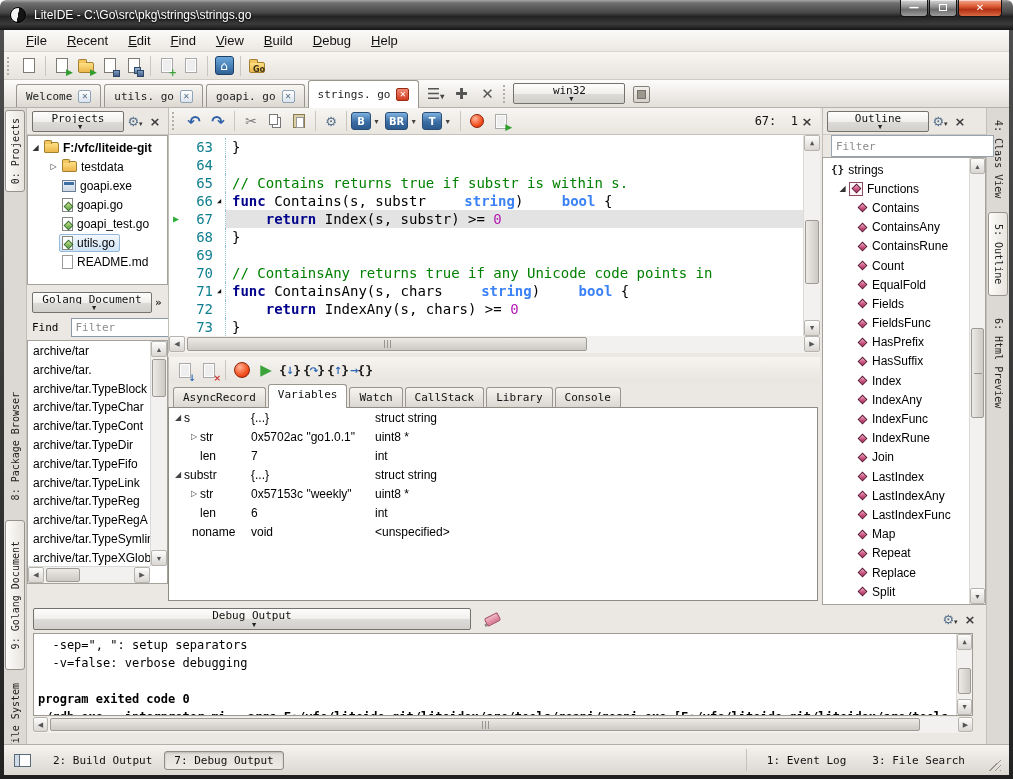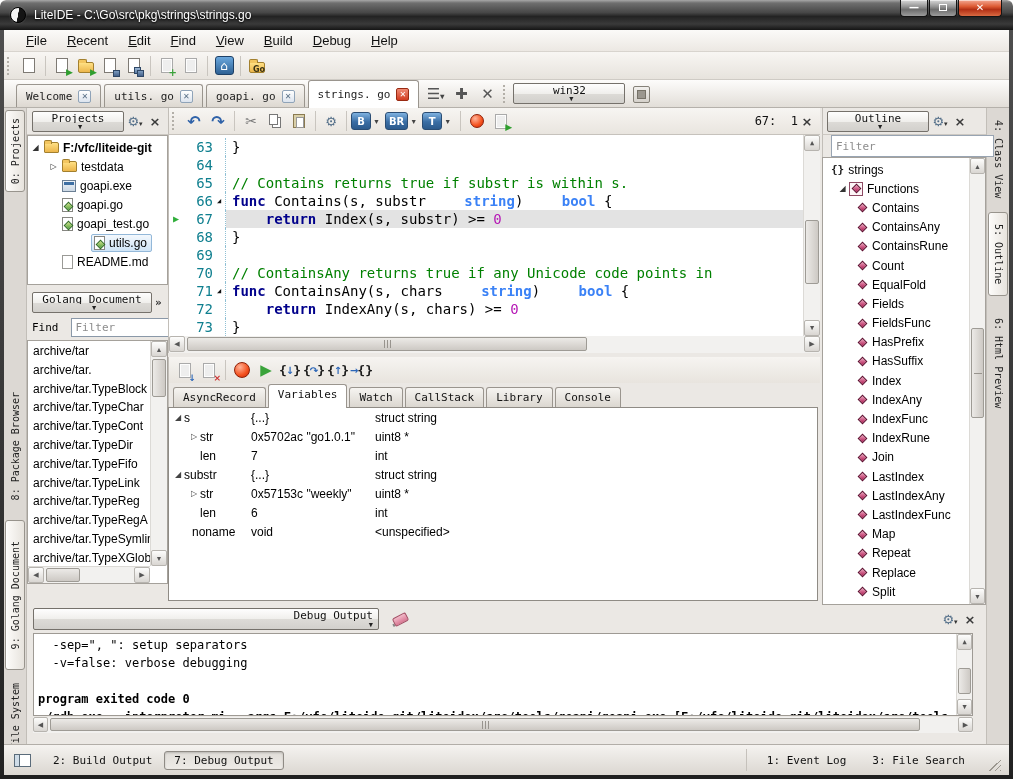--- a/index.html
+++ b/index.html
@@ -80,21 +80,21 @@
 
 
 #pj-header{position:absolute;left:27px;top:108px;width:141px;height:27px;display:flex;align-items:center;padding-left:5px;border-bottom:1px solid #ccc8c2;}
 #pj-combo{width:92px;}
 #pj-tree{position:absolute;left:27px;top:135px;width:141px;height:150px;background:#fff;border:1px solid #a5a19b;overflow:hidden;font-size:12px;padding-top:2px;}
 .titem{height:19px;display:flex;align-items:center;white-space:nowrap;}
 .titem.root{padding-left:2px;}
 .titem.lvl1{padding-left:20px;}
 .texp{width:11px;font-size:8px;color:#333;text-align:center;flex:none;}
 .tinner{display:flex;align-items:center;gap:4px;padding:1px 4px 1px 2px;border:1px solid transparent;border-radius:2px;}
-.tinner.sel{background:linear-gradient(#f3f8fd,#cfe4f6);border-color:#93b8d9;margin-left:32px;}
+.tinner.sel{background:linear-gradient(#f3f8fd,#cfe4f6);border-color:#93b8d9;}
 .titem.root .tlabel{font-weight:bold;}
 .ticon{position:relative;flex:none;}
 .ic-folder{width:15px;height:11px;background:linear-gradient(#ffe084,#ecb64b);border:1px solid #a3802e;border-radius:1px 2px 1px 1px;}
 .ic-folder::before{content:"";position:absolute;top:-3px;left:-1px;width:6px;height:3px;background:#f3c660;border:1px solid #a3802e;border-bottom:none;border-radius:2px 2px 0 0;}
 .ic-go{width:11px;height:14px;background:#fff;border:1px solid #868681;}
 .ic-go::after{content:"";position:absolute;left:2px;top:4px;width:5px;height:5px;background:linear-gradient(135deg,#cfe287,#4f9e3c);border:1px solid #2f6b22;transform:rotate(45deg);}
 .ic-exe{width:14px;height:12px;background:linear-gradient(#eef3f8,#ccd8e4);border:1px solid #6b7f94;}
 .ic-exe::before{content:"";position:absolute;top:1px;left:1px;width:10px;height:3px;background:#3e6fa3;}
 .ic-file{width:11px;height:14px;background:#fff;border:1px solid #9a9a96;}
 
@@ -175,21 +175,21 @@
 #ol-items{margin-right:16px;}
 .oitem{height:19.2px;display:flex;align-items:center;white-space:nowrap;overflow:hidden;}
 .oitem.fn{padding-left:34px;}
 .braceico{font:bold 11px "DejaVu Sans Mono",monospace;color:#222;margin:0 4px;}
 .dia{width:7px;height:7px;transform:rotate(45deg);background:linear-gradient(135deg,#f0a6c0,#ad1a52);border:1px solid #5c0e2e;flex:none;margin:0 6px 0 2px;}
 .diabox{width:14px;height:14px;border:1px solid #8d4a63;background:#fdf6f8;display:flex;align-items:center;justify-content:center;flex:none;margin:0 4px 0 1px;}
 .diabox .dia{margin:0;}
 
 
 #do-header{position:absolute;left:27px;top:605px;width:958px;height:28px;display:flex;align-items:center;padding-left:6px;}
-#do-combo{width:346px;height:22px;align-items:flex-end;}
+#do-combo{width:438px;height:22px;}
 .eraser{width:15px;height:9px;background:linear-gradient(#f2b9c8,#d87793);border:1px solid #a34a62;border-radius:2px;transform:rotate(-28deg);margin-left:14px;box-shadow:-5px 2px 0 -3px #888;}
 #do-right{margin-left:auto;display:flex;align-items:center;margin-right:6px;}
 #do-text{position:absolute;left:33px;top:633px;width:940px;height:83px;background:#fff;border:1px solid #9e9a94;font:12px/18px "DejaVu Sans Mono",monospace;padding:2px 4px;overflow:hidden;}
 #do-lines{margin-right:16px;}
 .doline{height:18px;white-space:pre;overflow:hidden;}
 .doline.b{font-weight:bold;}
 #do-hsb{position:absolute;left:33px;top:717px;width:940px;height:16px;background:#f2f1ef;}
 
 
 #statusbar{position:absolute;left:4px;top:744px;width:1005px;height:31px;background:linear-gradient(#f5f3f0,#dbd7d1);border-top:1px solid #b2aea8;display:flex;align-items:center;font:11px "DejaVu Sans Mono",monospace;color:#111;padding:0 8px 0 10px;}

